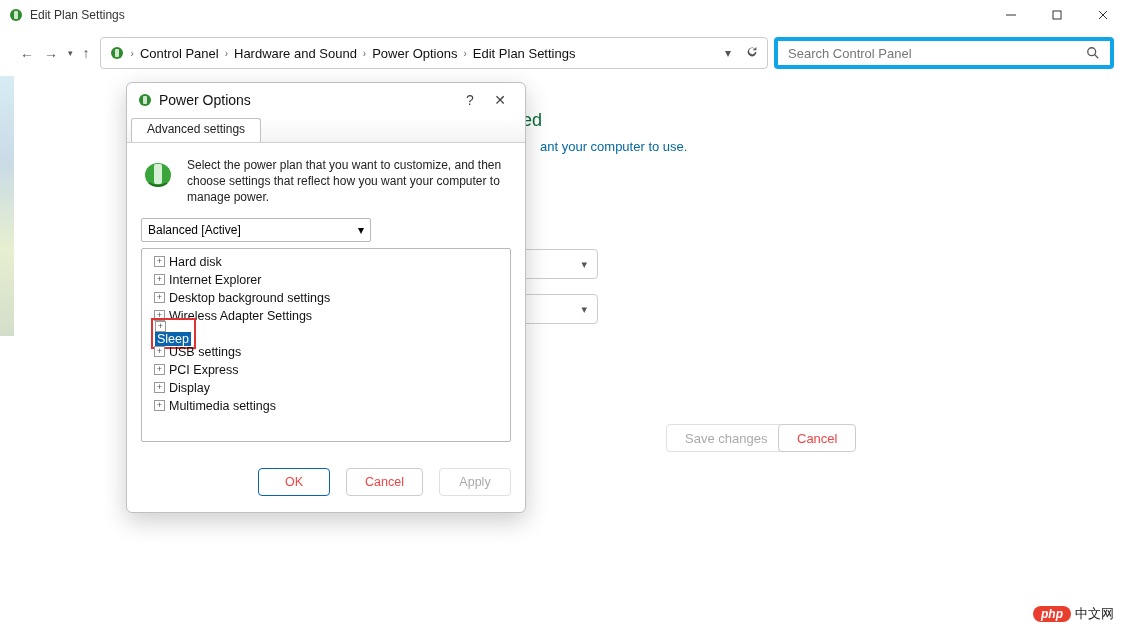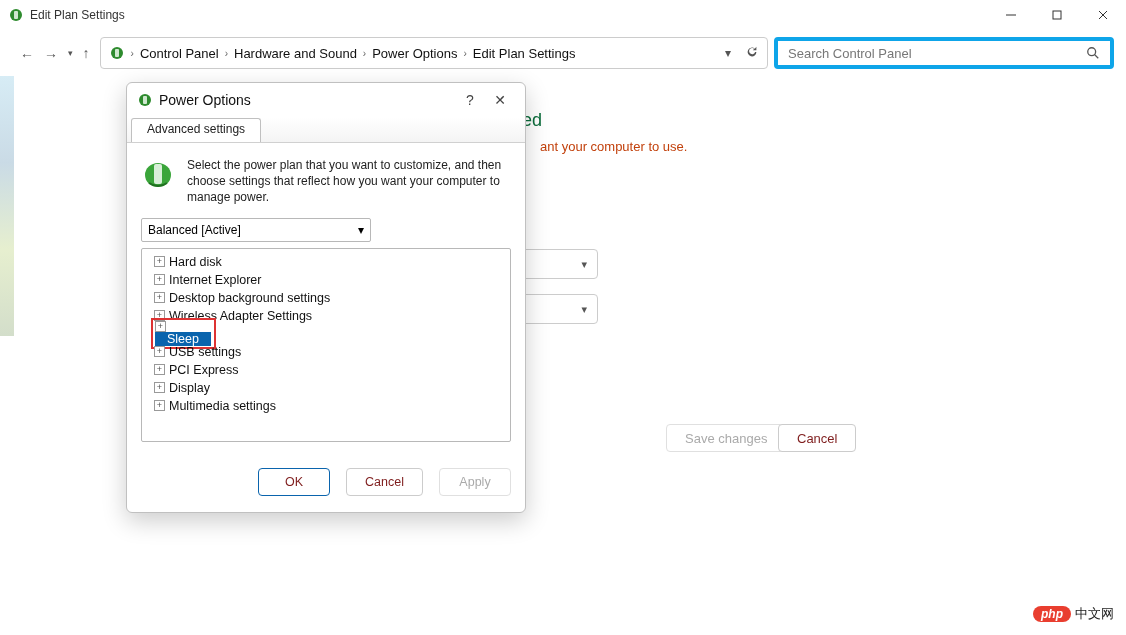--- a/index.html
+++ b/index.html
@@ -20,27 +20,27 @@
   .addr .sep { font-size:10px; color:#666; padding:0 2px; }
   .addr-spacer { flex:1; }
   .addr-right { display:flex; gap:14px; align-items:center; color:#555; font-size:12px; }
   .search { width:340px; height:32px; border:4px solid #0ea5e9; border-radius:4px; display:flex; align-items:center; padding:0 10px; font-size:13px; color:#777; background:#fff; }
   .search-ph { flex:1; }
   .search svg { color:#555; }
 
   
   .bg-content { position:absolute; left:0; right:0; top:76px; bottom:0; }
   .left-strip { position:absolute; left:0; top:0; width:14px; height:260px; background:linear-gradient(#5fb4d8,#2a6e9a,#9cbf3f,#4f7a2c); opacity:.25; }
-  .desc-line { position:absolute; left:540px; top:63px; font-size:13px; color:#c2410c; }
+  .desc-line { position:absolute; left:540px; top:63px; font-size:13px; color:#0369a1; }
   .heading-frag { position:absolute; left:522px; top:34px; font-size:18px; color:#0a6c3a; font-weight:400; }
   .dd { position:absolute; width:260px; height:30px; border:1px solid #ccc; border-radius:4px; display:flex; align-items:center; justify-content:flex-end; padding:0 10px; background:#fff; }
   .dd1 { left:338px; top:173px; }
   .dd2 { left:338px; top:218px; }
   .dd .chev { font-size:11px; color:#555; }
-  .btn { height:28px; border:1px solid #ccc; border-radius:4px; background:#fff; font-size:13px; display:flex; align-items:center; justify-content:center; padding:0 18px; color:#7f1d1d; }
+  .btn { height:28px; border:1px solid #ccc; border-radius:4px; background:#fff; font-size:13px; display:flex; align-items:center; justify-content:center; padding:0 18px; color:#ef4444; }
   .btn.disabled { color:#aaa; border-color:#e0e0e0; }
   .save { position:absolute; left:666px; top:348px; }
   .cancel-main { position:absolute; left:778px; top:348px; }
 
   
   .wm { position:absolute; right:12px; bottom:12px; display:flex; align-items:center; gap:4px; color:#222; font-size:13px; }
   .wm-bubble { background:#e93e2f; color:#fff; border-radius:10px; padding:1px 8px; font-weight:600; font-style:italic; font-size:12px; }
 
   
   .dialog { position:absolute; left:126px; top:82px; width:400px; background:#fff; border:1px solid #c0c0c0; border-radius:6px; box-shadow:0 8px 24px rgba(0,0,0,.2); }
@@ -50,21 +50,21 @@
   .dlg-title .hbtn { width:30px; text-align:center; font-size:14px; color:#444; }
   .tabstrip { height:26px; display:flex; align-items:flex-end; background:linear-gradient(#fff,#f4f4f4); border-bottom:1px solid #d0d0d0; padding-left:4px; }
   .tab { height:24px; border:1px solid #c0c0c0; border-bottom:none; border-radius:3px 3px 0 0; background:#fff; font-size:12px; padding:3px 15px 0; color:#222; }
   .dlg-body { padding:14px 14px 12px; }
   .intro { display:flex; gap:12px; font-size:12px; color:#222; margin-bottom:12px; line-height:1.35; }
   .intro .bigicon { width:34px; height:34px; flex-shrink:0; }
   .plan-select { height:24px; width:230px; border:1px solid #b8b8b8; border-radius:2px; display:flex; align-items:center; justify-content:space-between; padding:0 6px; font-size:12px; margin-bottom:6px; }
   .tree { border:1px solid #b8b8b8; border-radius:2px; height:194px; padding:4px 6px; font-size:12.5px; color:#111; overflow:hidden; }
   .node { display:flex; align-items:center; height:18px; gap:4px; padding-left:6px; position:relative; }
   .node .exp { width:11px; height:11px; border:1px solid #999; display:flex; align-items:center; justify-content:center; font-size:9px; line-height:1; color:#555; background:#fff; }
-  .node.sel .lbl { background:#0a64ad; color:#fff; padding:0 12px; }
+  .node.sel .lbl { background:#0a64ad; color:#fff; padding:0 2px; }
   .sel-wrap { border:2.5px solid #d33; padding:1px 3px 1px 2px; margin-left:-3px; }
   .restore-row { display:flex; justify-content:flex-end; margin-top:14px; }
   .dlg-footer { display:flex; justify-content:flex-end; gap:16px; padding:14px 14px 16px; }
   .dlg-footer .btn { min-width:72px; font-size:12.5px; }
   .btn.primary { border-color:#0a64ad; }
   .dlg-footer .btn.disabled { color:#aaa; }
 
   
   .batlogo { display:inline-block; position:relative; }
   .batlogo svg { display:block; }

